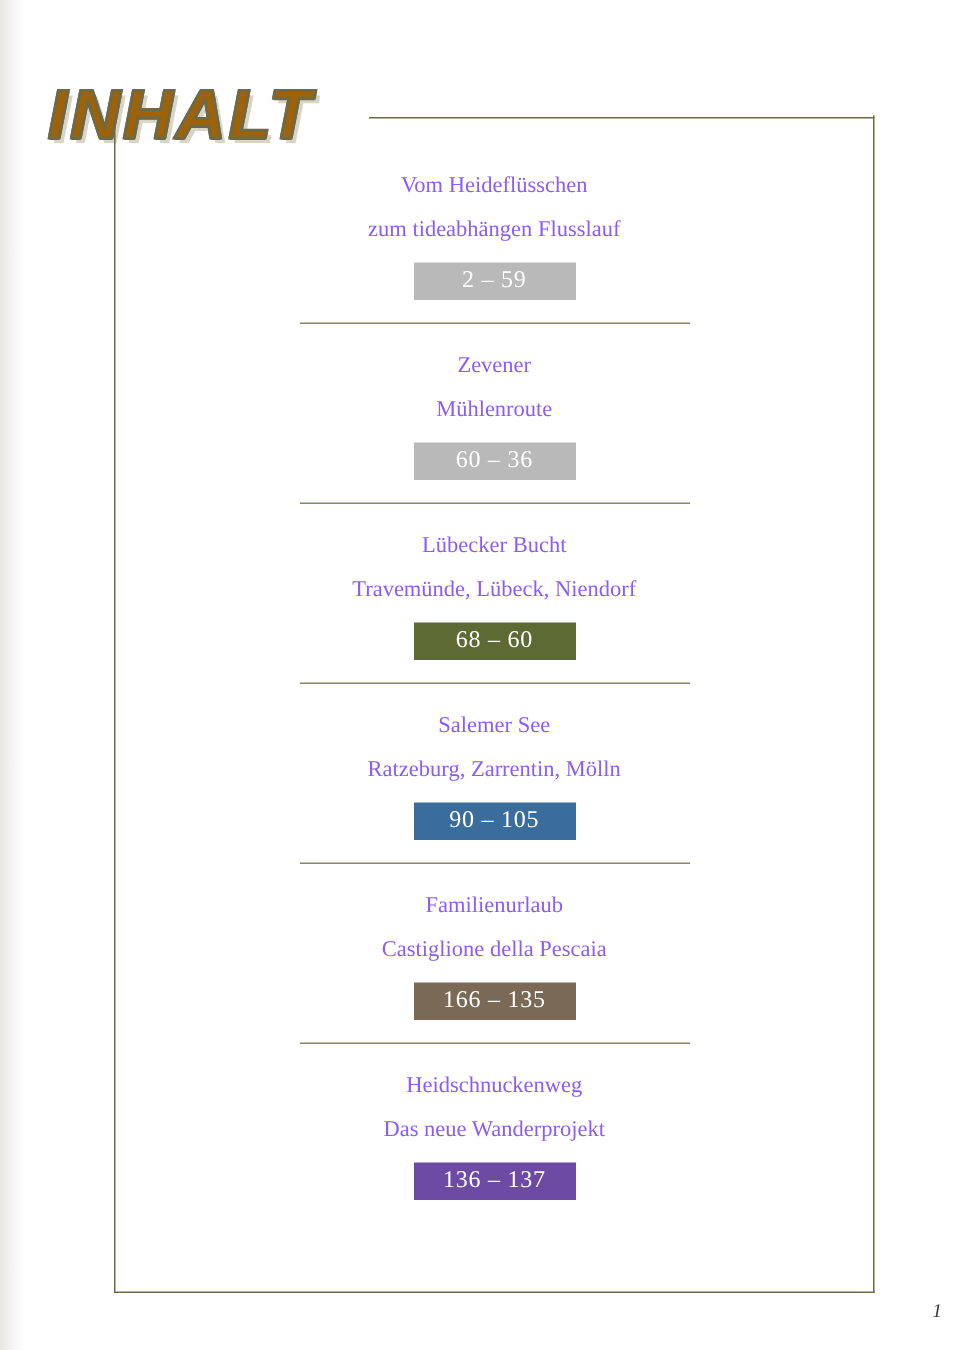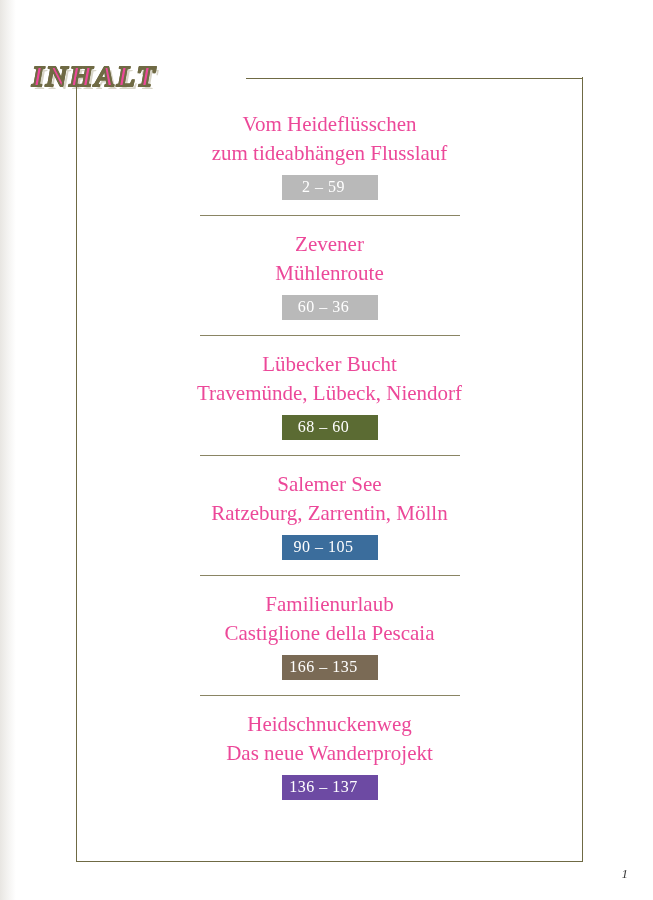--- a/index.html
+++ b/index.html
@@ -36,26 +36,26 @@
   #title-row {
     position: absolute;
     left: 0; top: 48px;
     width: 637px;
     height: 60px;
   }
   #title {
     position: absolute;
     left: 16px;
     top: 0;
-    font-family: Liberation Serif, serif;
+    font-family: Liberation Sans, sans-serif;
     font-weight: bold;
     font-style: italic;
-    font-size: 30px;
+    font-size: 46px;
     letter-spacing: 2px;
-    color: #ec4899;
+    color: #a16207;
     -webkit-text-stroke: 2px #6f6a44;
     text-shadow:
        1px 0 0 #6f6a44, -1px 0 0 #6f6a44,
        0 1px 0 #6f6a44, 0 -1px 0 #6f6a44,
        3px 3px 0 #d8d5c8;
     line-height: 56px;
     white-space: nowrap;
   }
   
   #title-rule {
@@ -87,36 +87,36 @@
     top: 110px;
     width: 507px;
   }
   .toc-entry {
     width: 507px;
     text-align: center;
     padding: 0;
     margin: 0;
   }
   .toc-lines {
-    font-size: 21px;
+    font-size: 15px;
     line-height: 29px;
-    color: #ec4899;
+    color: #8b5cf6;
   }
   .toc-line {
     display: block;
   }
   .badge-row {
     margin-top: 7px;
     margin-bottom: 2px;
     text-align: center;
   }
   .badge {
     display: inline-block;
     min-width: 84px;
-    padding: 3px 12px 4px 0;
+    padding: 3px 12px 4px 12px;
     color: #ffffff;
     font-size: 16px;
     line-height: 18px;
     letter-spacing: 0.5px;
     font-family: "Liberation Serif", serif;
   }
   .sep {
     width: 260px;
     height: 1px;
     background: #8a8564;

